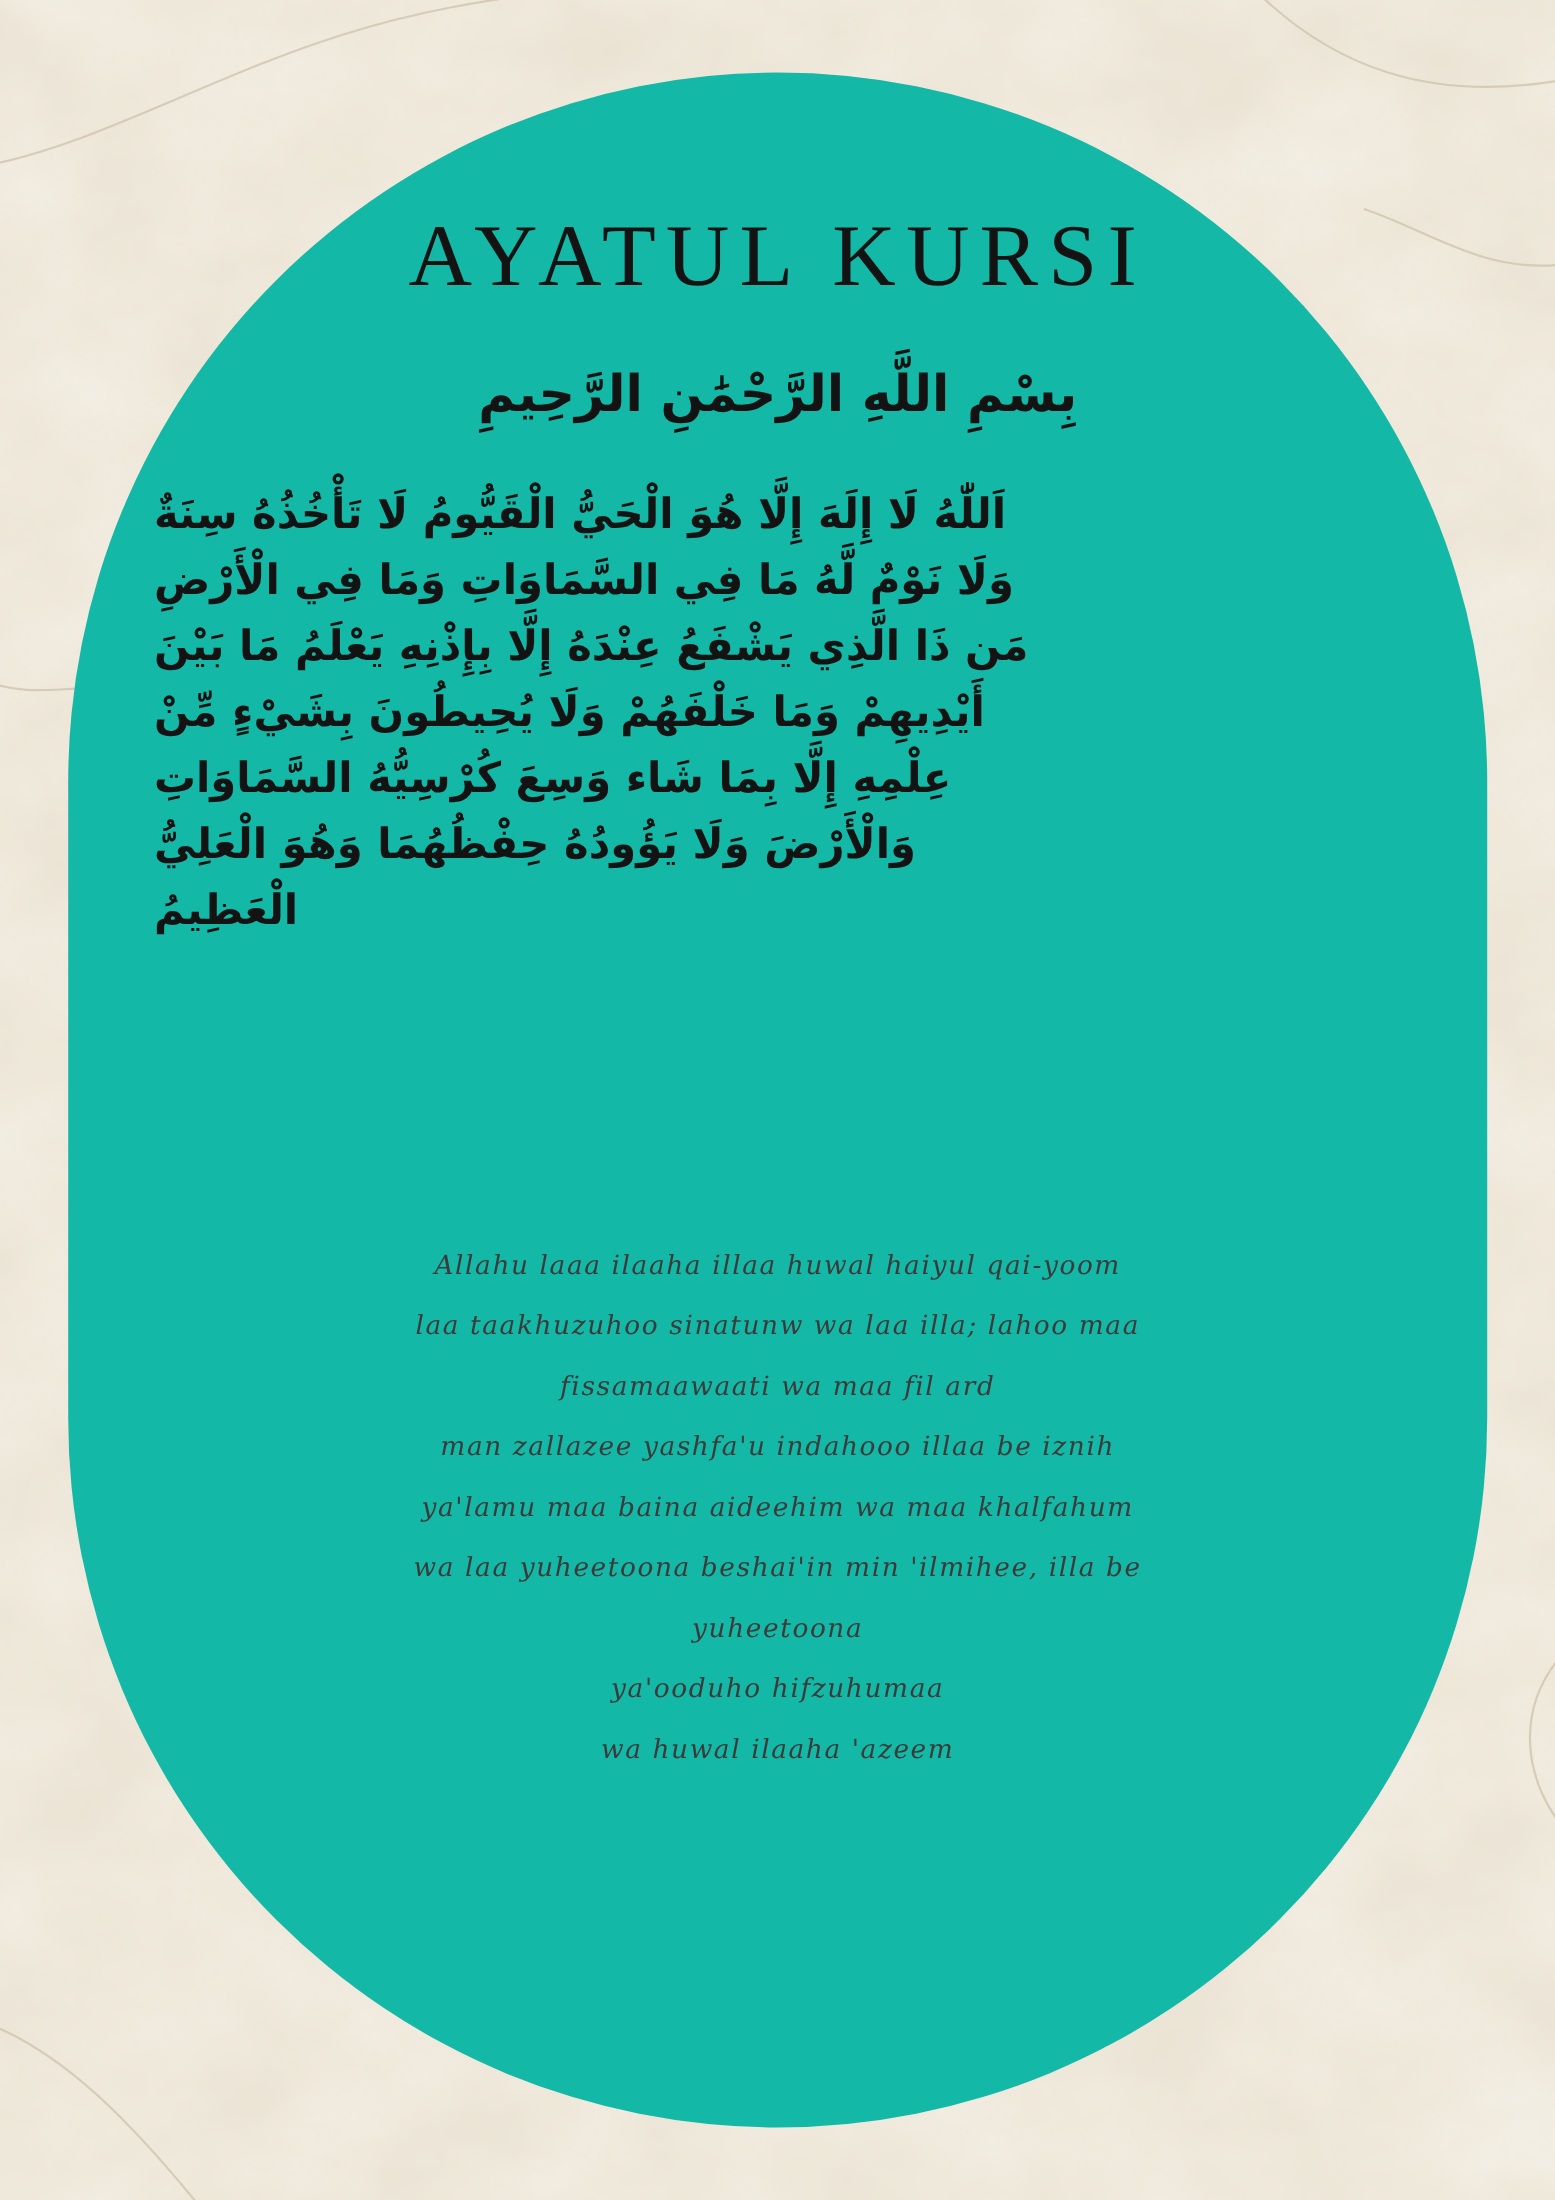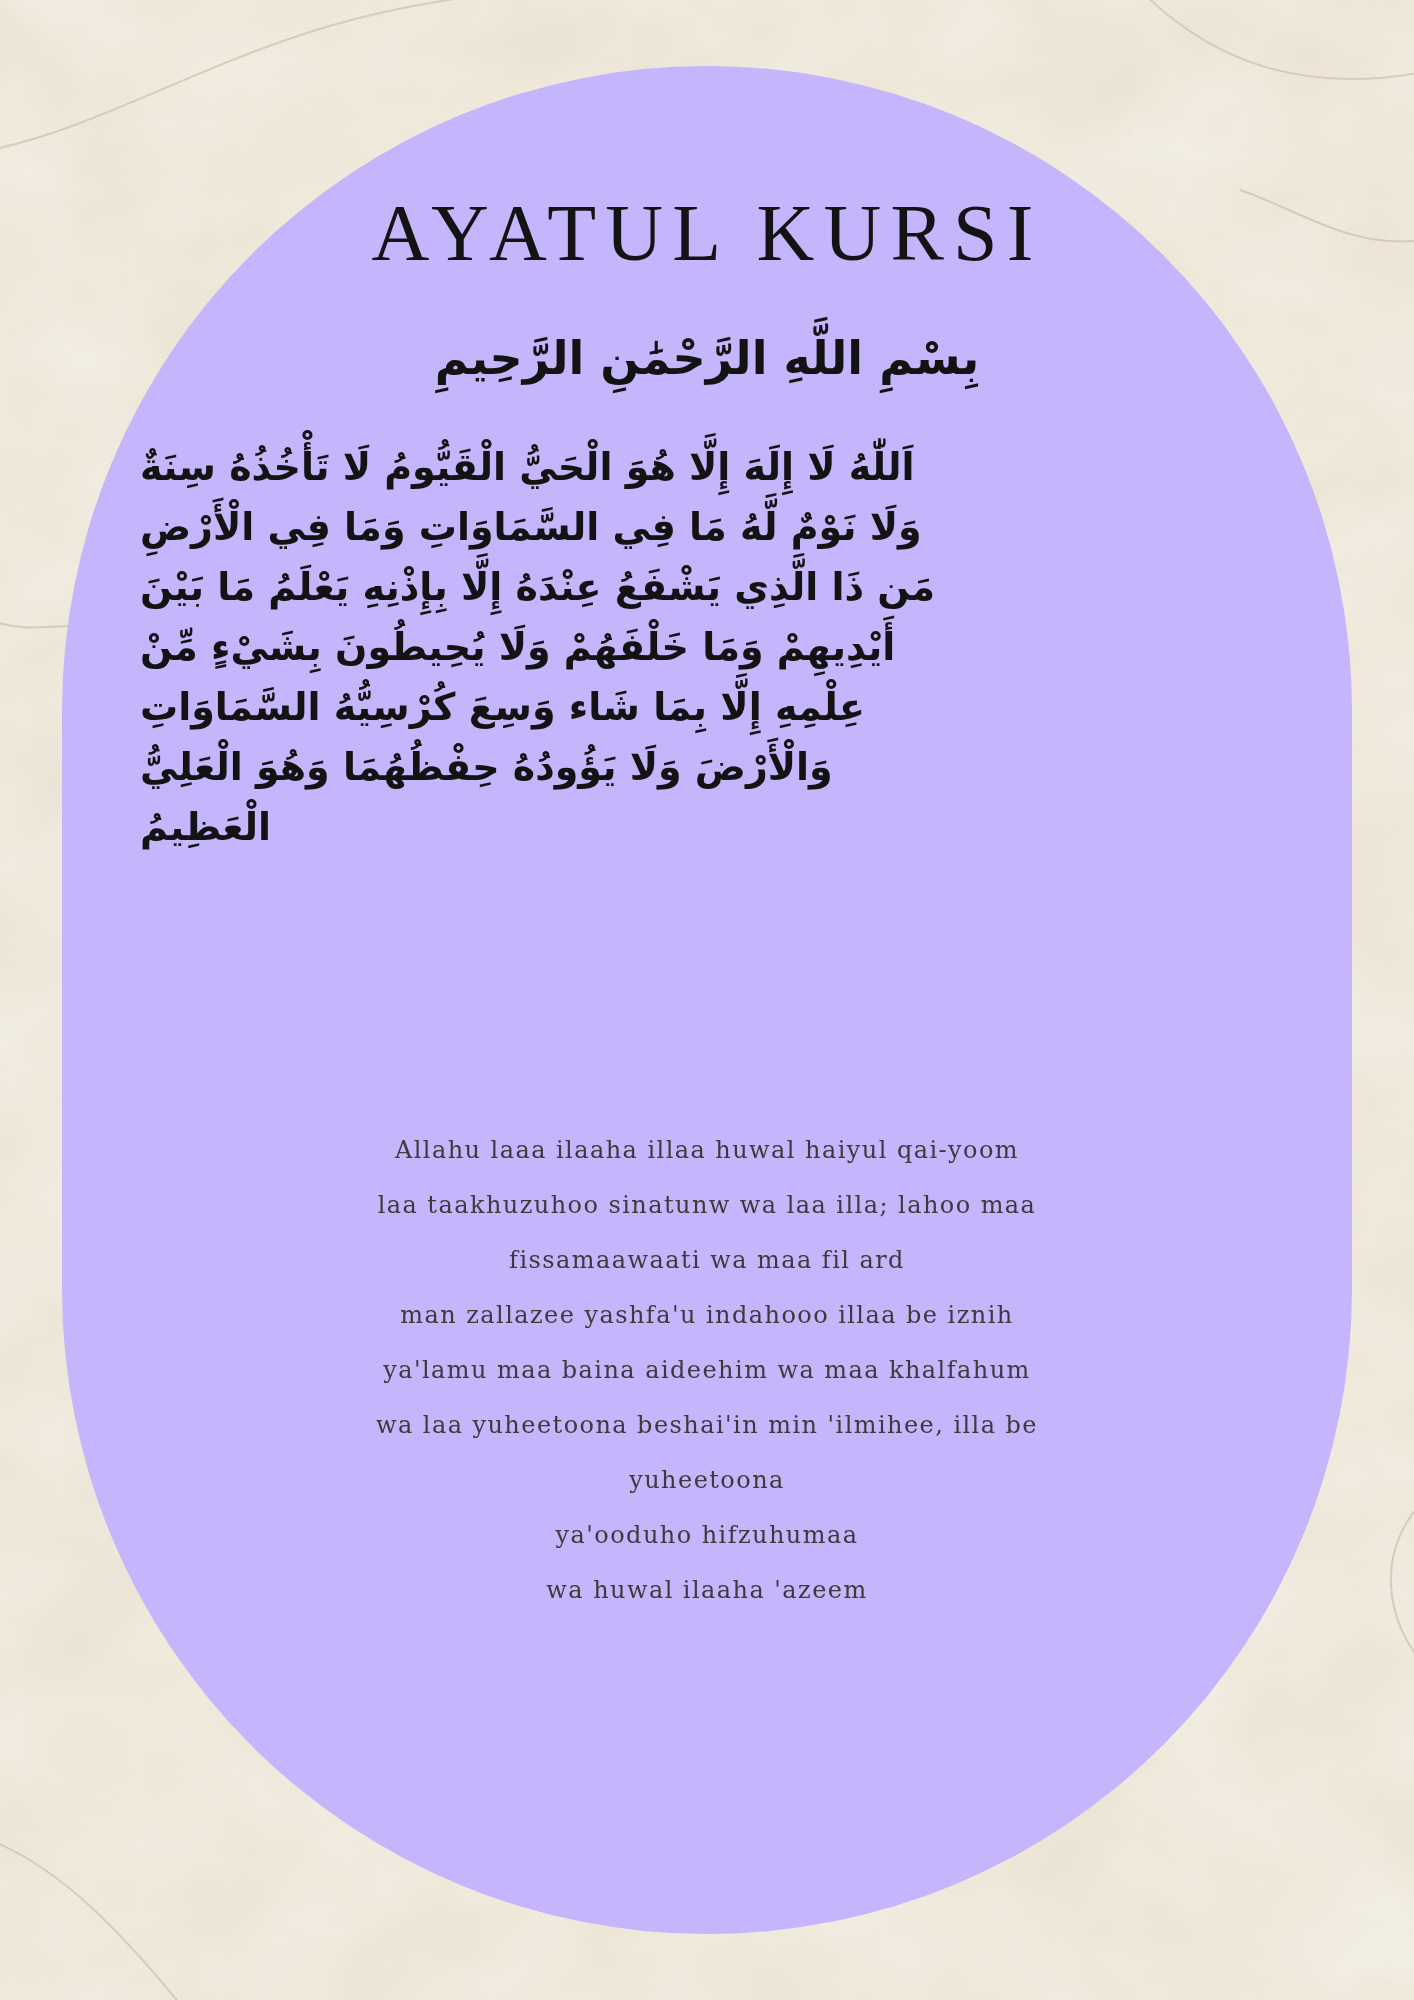--- a/index.html
+++ b/index.html
@@ -20,21 +20,21 @@
     width: 1414px;
     height: 2000px;
     display: block;
   }
   .arch {
     position: absolute;
     left: 62px;
     top: 66px;
     width: 1290px;
     height: 1868px;
-    background: #c4b5fd;
+    background: #14b8a6;
     border-radius: 645px;
     box-sizing: border-box;
     text-align: center;
   }
   .poster-title {
     margin: 0;
     padding-top: 122px;
     font-family: "Liberation Serif", "DejaVu Serif", serif;
     font-weight: 400;
     font-size: 80px;
@@ -64,20 +64,21 @@
     line-height: 60px;
     color: #131313;
   }
   .arabic-line {
     white-space: nowrap;
   }
   .translit-block {
     margin-top: 266px;
     text-align: center;
     font-family: "DejaVu Serif", "Liberation Serif", serif;
+    font-style: italic;
     font-size: 24px;
     line-height: 55px;
     letter-spacing: 0.06em;
     color: #3b3b3b;
   }
   .translit-line {
     white-space: nowrap;
   }
 </style>
 </head>

